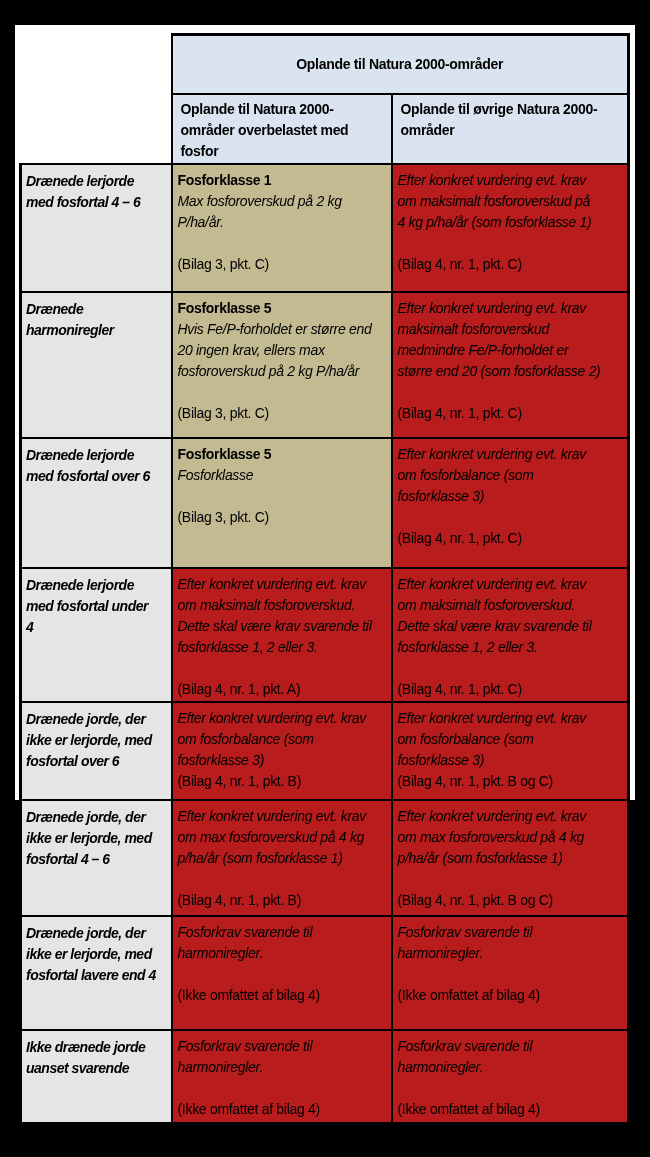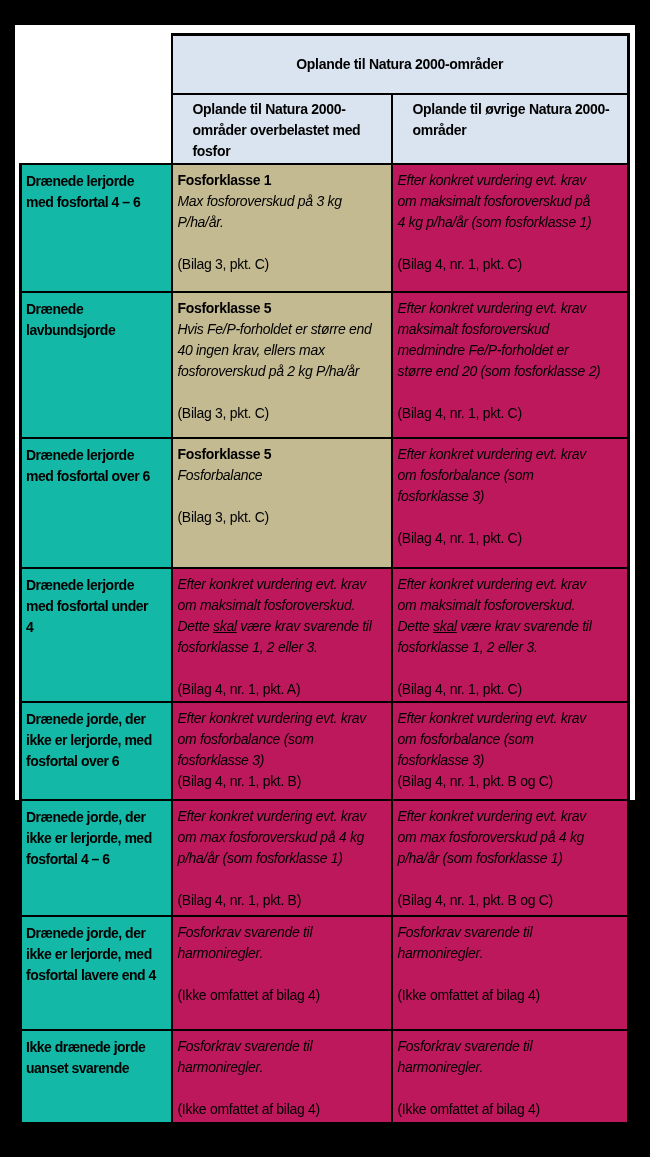--- a/index.html
+++ b/index.html
@@ -43,40 +43,41 @@
   }
   .hd {
     background:#DAE3F0;
     font-weight:bold;
   }
   .hd-main {
     text-align:center;
     vertical-align:middle;
     padding:0 2px;
   }
-  .hd-sub { padding:4px 2px 0 20px; }
+  .hd-sub { padding:4px 2px 0 8px; }
 
   th.soil {
-    background:#14b8a6;
+    background:#e5e5e5;
     font-weight:bold;
     letter-spacing:-0.5px;
     padding:6px 2px 0 4px;
+    font-style:italic;
   }
   td.req {
-    background:#be185d;
+    background:#b91c1c;
     padding:5px 2px 0 5px;
   }
   td.req.khaki { background:#C3BA92; }
 
   .txt { white-space:pre; }
   .cls-title { font-weight:bold; font-style:normal; }
   .body-text { font-style:italic; }
   .ref { margin-top:21px; }
   .ref.tight { margin-top:0; }
-  .u-seg { text-decoration:underline; }
+  .u-seg { }
 </style>
 </head>
 <body>
 
 <div class="panel">
   <table class="ftable">
     <colgroup>
       <col style="width:151px">
       <col style="width:220px">
       <col style="width:237px">
@@ -102,61 +103,61 @@
     </thead>
     <tbody>
 
       <tr style="height:128px">
         <th class="soil b-left">
           <div class="txt">Drænede lerjorde
 med fosfortal 4 – 6</div>
         </th>
         <td class="req khaki">
           <div class="txt cls-title">Fosforklasse 1</div>
-          <div class="txt body-text">Max fosforoverskud på 3 kg
+          <div class="txt body-text">Max fosforoverskud på 2 kg
 P/ha/år.</div>
           <div class="txt ref">(Bilag 3, pkt. C)</div>
         </td>
         <td class="req b-right">
           <div class="txt body-text">Efter konkret vurdering evt. krav
 om maksimalt fosforoverskud på
 4 kg p/ha/år (som fosforklasse 1)</div>
           <div class="txt ref">(Bilag 4, nr. 1, pkt. C)</div>
         </td>
       </tr>
 
       <tr style="height:146px">
         <th class="soil b-left">
           <div class="txt">Drænede
-lavbundsjorde</div>
+harmoniregler</div>
         </th>
         <td class="req khaki">
           <div class="txt cls-title">Fosforklasse 5</div>
           <div class="txt body-text">Hvis Fe/P-forholdet er større end
-40 ingen krav, ellers max
+20 ingen krav, ellers max
 fosforoverskud på 2 kg P/ha/år</div>
           <div class="txt ref">(Bilag 3, pkt. C)</div>
         </td>
         <td class="req b-right">
           <div class="txt body-text">Efter konkret vurdering evt. krav
 maksimalt fosforoverskud
 medmindre Fe/P-forholdet er
 større end 20 (som fosforklasse 2)</div>
           <div class="txt ref">(Bilag 4, nr. 1, pkt. C)</div>
         </td>
       </tr>
 
       <tr style="height:130px">
         <th class="soil b-left">
           <div class="txt">Drænede lerjorde
 med fosfortal over 6</div>
         </th>
         <td class="req khaki">
           <div class="txt cls-title">Fosforklasse 5</div>
-          <div class="txt body-text">Fosforbalance</div>
+          <div class="txt body-text">Fosforklasse</div>
           <div class="txt ref">(Bilag 3, pkt. C)</div>
         </td>
         <td class="req b-right">
           <div class="txt body-text">Efter konkret vurdering evt. krav
 om fosforbalance (som
 fosforklasse 3)</div>
           <div class="txt ref">(Bilag 4, nr. 1, pkt. C)</div>
         </td>
       </tr>
 

